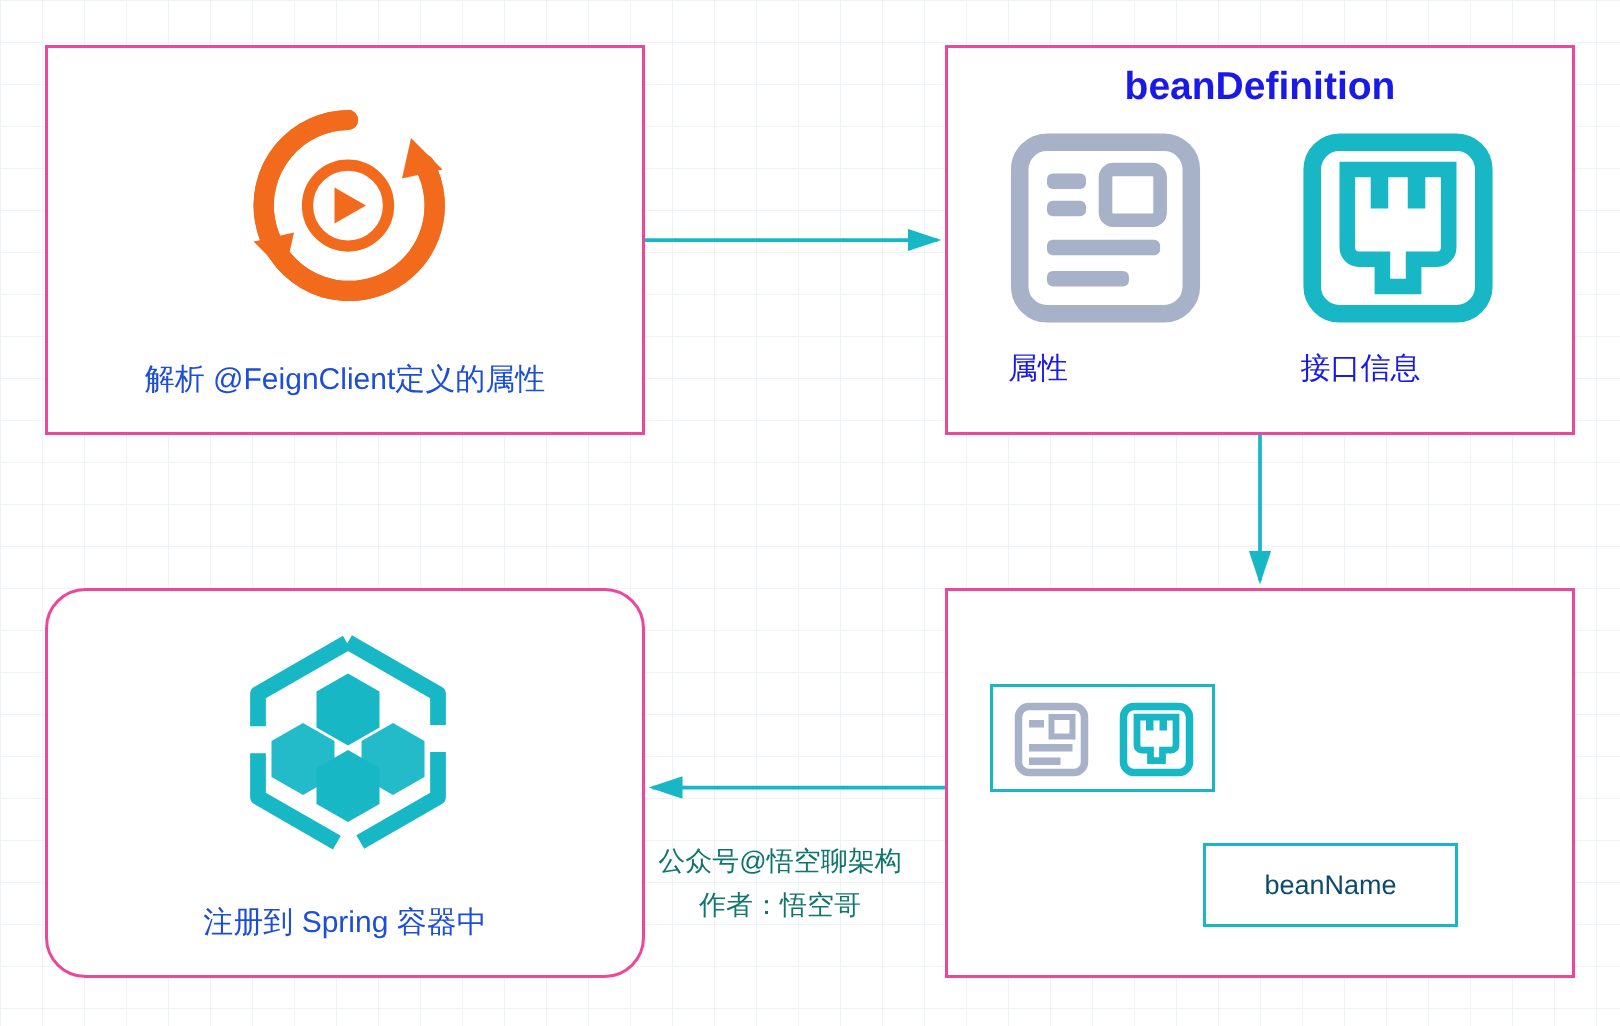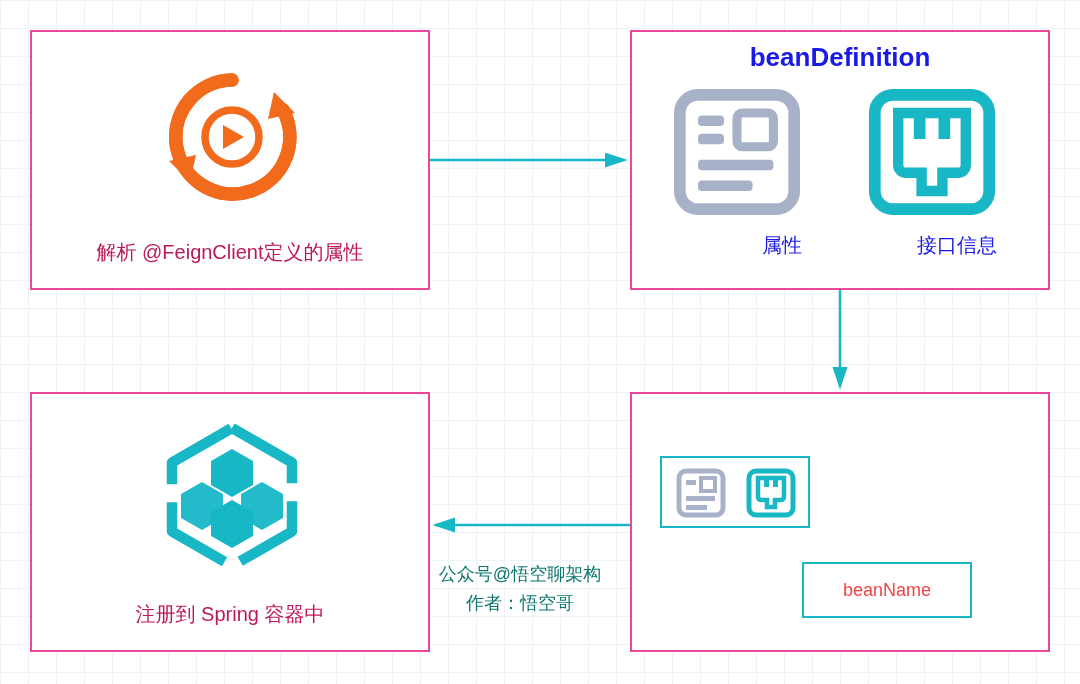--- a/index.html
+++ b/index.html
@@ -17,38 +17,38 @@
     position: absolute;
     border: 2px solid #ec4899;
     background: #fff;
   }
   .title-dark {
     color: #1a1ae6;
     font-weight: 700;
     text-align: center;
   }
   .caption {
-    color: #be185d;
+    color: #1d4ed8;
     text-align: center;
     font-size: 20px;
   }
   .small-box {
     border: 2px solid #17b7c6;
     background: #fff;
     position: absolute;
   }
   .watermark {
     position: absolute;
     color: #0f766e;
     font-size: 18px;
     text-align: center;
     line-height: 1.6;
   }
   svg.arrow { position: absolute; overflow: visible; }
-  .sub-caption { color:#1a1ae6; font-size:20px; text-align:right; position:absolute; }
+  .sub-caption { color:#1a1ae6; font-size:20px; text-align:left; position:absolute; }
 </style>
 </head>
 <body>
 
 <div class="box" style="left:30px; top:30px; width:400px; height:260px;">
   <svg width="150" height="150" viewBox="0 0 100 100" style="position:absolute; left:125px; top:30px;">
     <path d="M50 12 A38 38 0 1 0 84 32" fill="none" stroke="#f26a1b" stroke-width="9" stroke-linecap="round"></path>
     <polygon points="78,20 92,34 74,38" fill="#f26a1b"></polygon>
     <path d="M50 88 A38 38 0 1 0 16 68" fill="none" stroke="#f26a1b" stroke-width="9" stroke-linecap="round" transform="rotate(180 50 50)"></path>
     <polygon points="22,80 8,66 26,62" fill="#f26a1b"></polygon>
@@ -93,25 +93,25 @@
     <svg width="50" height="50" viewBox="0 0 100 100" style="position:absolute; left:84px; top:10px;">
       <rect x="6" y="6" width="88" height="88" rx="14" fill="none" stroke="#17b7c6" stroke-width="10"></rect>
       <path d="M24 20 h52 v38 a6 6 0 0 1 -6 6 h-12 v14 h-16 v-14 h-12 a6 6 0 0 1 -6 -6 z" fill="none" stroke="#17b7c6" stroke-width="9"></path>
       <rect x="36" y="20" width="10" height="18" fill="#17b7c6"></rect>
       <rect x="54" y="20" width="10" height="18" fill="#17b7c6"></rect>
     </svg>
   </div>
 
 
   <div class="small-box" style="left:170px; top:168px; width:170px; height:56px; display:flex; align-items:center; justify-content:center;">
-    <span style="color:#ef4444; font-size:18px;">beanName</span>
+    <span style="color:#0c4a6e; font-size:18px;">beanName</span>
   </div>
 </div>
 
-<div class="box" style="left:30px; top:392px; width:400px; height:260px;">
+<div class="box" style="left:30px; top:392px; width:400px; height:260px;border-radius:27px;">
   <svg width="150" height="150" viewBox="0 0 100 100" style="position:absolute; left:125px; top:28px;">
     <polygon points="50,4 90,27 90,73 50,96 10,73 10,27" fill="none" stroke="#17b7c6" stroke-width="7" stroke-linejoin="round" stroke-dasharray="60 12"></polygon>
     <g fill="#17b7c6">
       <polygon points="50,18 64,26 64,42 50,50 36,42 36,26"></polygon>
       <polygon points="30,40 44,48 44,64 30,72 16,64 16,48" opacity="0.95"></polygon>
       <polygon points="70,40 84,48 84,64 70,72 56,64 56,48" opacity="0.95"></polygon>
       <polygon points="50,52 64,60 64,76 50,84 36,76 36,60"></polygon>
     </g>
   </svg>
   <div class="caption" style="position:absolute; left:0; right:0; bottom:22px;">注册到 Spring 容器中</div>

